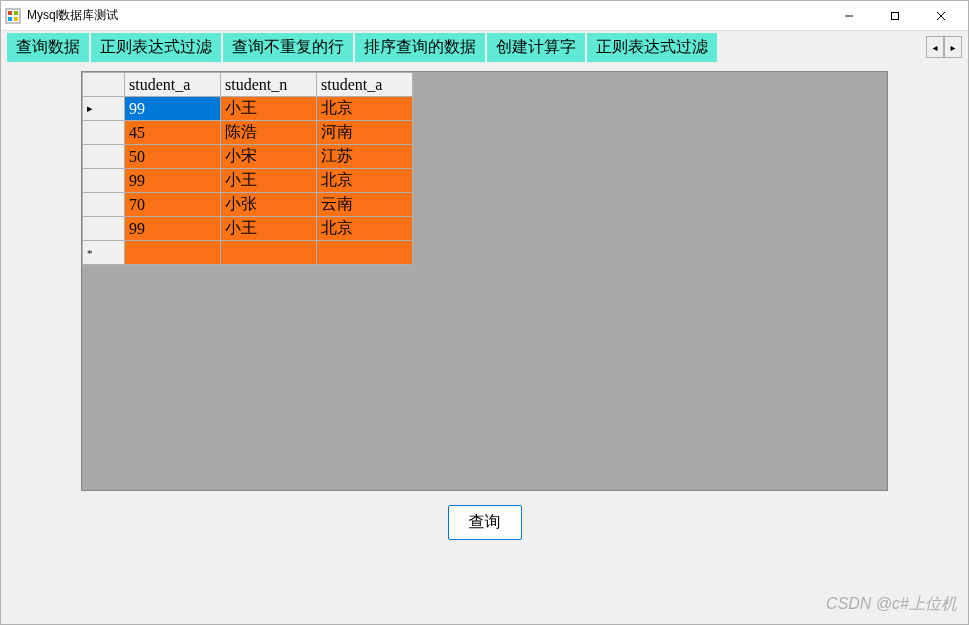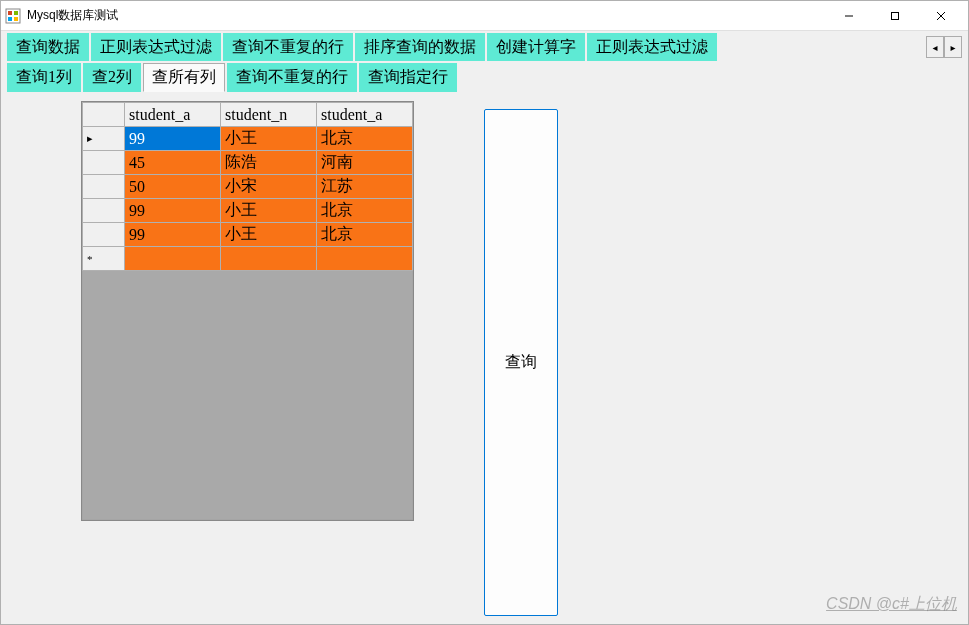--- a/index.html
+++ b/index.html
@@ -94,21 +94,21 @@
       display: flex;
       align-items: center;
       justify-content: center;
       font-size: 10px;
       cursor: default;
     }
     .content-area {
       flex: 1;
       padding: 4px 10px 8px 10px;
       display: flex;
-      flex-direction: row;
+      flex-direction: column;
       background: #f0f0f0;
     }
     .datagrid-wrap {
       margin: 6px 70px 0 70px;
       height: 420px;
       background: #a9a9a9;
       border: 1px solid #888;
       box-shadow: inset 0 0 1px rgba(0,0,0,0.2);
       position: relative;
       overflow: hidden;
@@ -161,21 +161,20 @@
     }
     .watermark {
       position: absolute;
       right: 12px;
       bottom: 10px;
       font-size: 16px;
       color: rgba(120,120,120,0.55);
       font-style: italic;
       font-family: Arial, "SimSun", sans-serif;
       pointer-events: none;
-      text-decoration: underline;
     }
   </style>
 </head>
 <body>
 
 <div class="window">
 
   <div class="titlebar">
     <span class="titlebar-icon">
       <svg width="16" height="16" viewBox="0 0 16 16">
@@ -213,27 +212,20 @@
     <div class="tab-item">查询不重复的行</div>
     <div class="tab-item">排序查询的数据</div>
     <div class="tab-item">创建计算字</div>
     <div class="tab-item">正则表达式过滤</div>
     <div class="tab-scroll">
       <div class="tab-scroll-btn">◂</div>
       <div class="tab-scroll-btn">▸</div>
     </div>
   </div>
 
-  <div class="tab-strip">
-    <div class="tab-item">查询1列</div>
-    <div class="tab-item">查2列</div>
-    <div class="tab-item active">查所有列</div>
-    <div class="tab-item">查询不重复的行</div>
-    <div class="tab-item">查询指定行</div>
-  </div>
 
   <div class="content-area">
 
     <div class="datagrid-wrap">
       <table class="datagrid">
         <thead>
           <tr>
             <th class="rowheader"></th>
             <th class="col-a">student_a</th>
             <th class="col-b">student_n</th>
@@ -260,20 +252,26 @@
             <td class="col-c">江苏</td>
           </tr>
           <tr>
             <td class="rowheader"></td>
             <td class="col-a">99</td>
             <td class="col-b">小王</td>
             <td class="col-c">北京</td>
           </tr>
           <tr>
             <td class="rowheader"></td>
+            <td class="col-a">70</td>
+            <td class="col-b">小张</td>
+            <td class="col-c">云南</td>
+          </tr>
+          <tr>
+            <td class="rowheader"></td>
             <td class="col-a">99</td>
             <td class="col-b">小王</td>
             <td class="col-c">北京</td>
           </tr>
           <tr>
             <td class="rowheader">*</td>
             <td class="col-a"></td>
             <td class="col-b"></td>
             <td class="col-c"></td>
           </tr>

